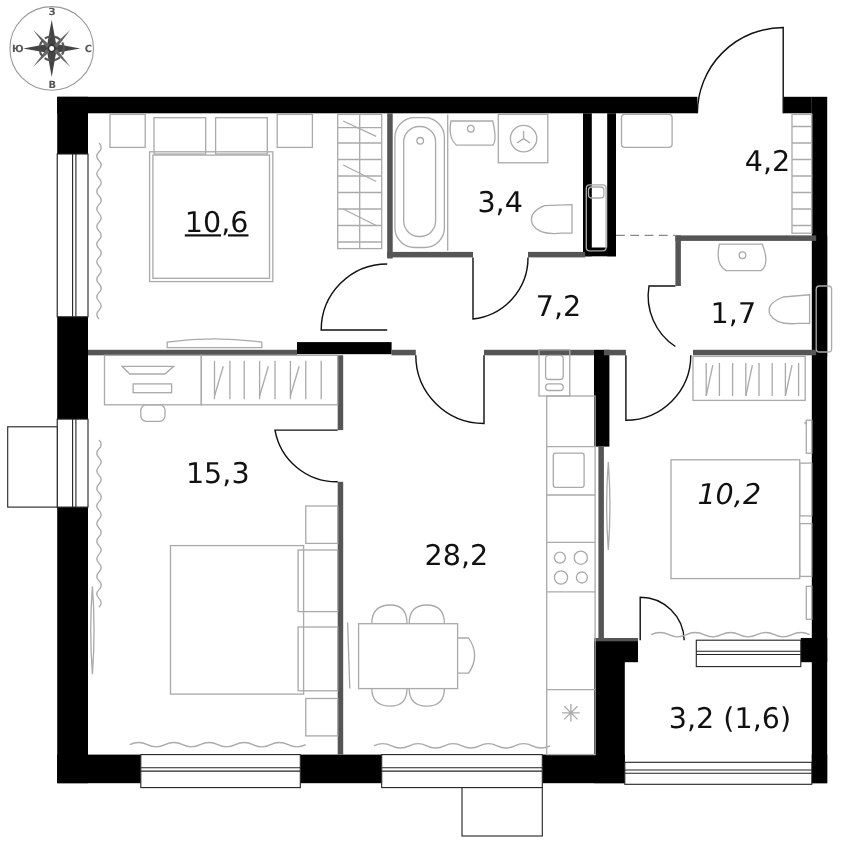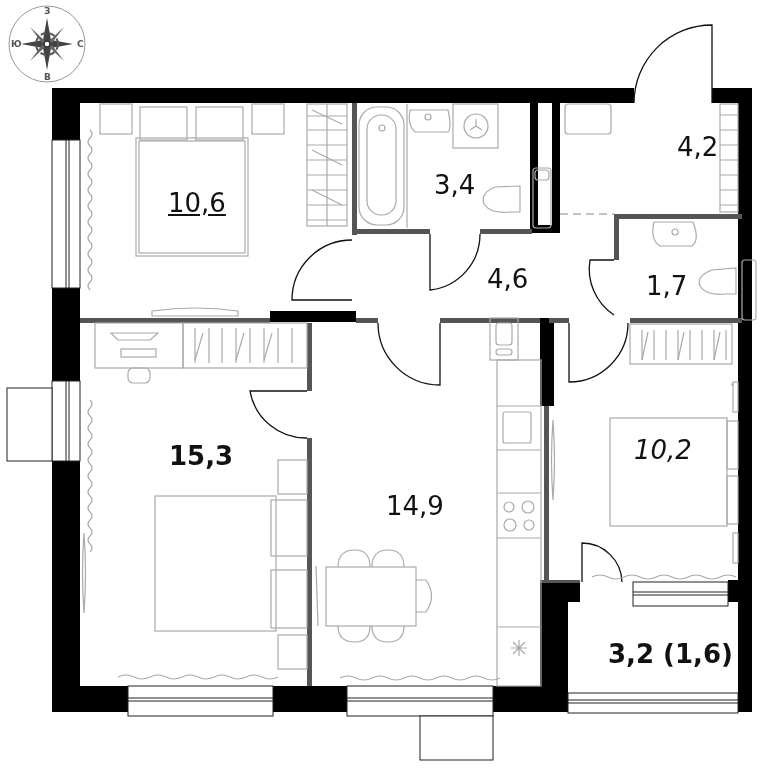--- a/index.html
+++ b/index.html
@@ -242,18 +242,18 @@
     <rect x="733" y="533" width="5" height="30"></rect>
     <path d="M 553 420 q -3 40 0 80 q 3 -40 0 -80 Z"></path>
     <path d="M 592 577 q 8 -4 16 0 q 8 4 16 0 q 8 -4 16 0 q 8 4 16 0 q 8 -4 16 0 q 8 4 16 0 q 8 -4 16 0 q 8 4 16 0 q 8 -4 16 0"></path>
   </g>
 
 </svg>
 
 <div class="label" style="left:168px; top:190px;text-decoration:underline;">10,6</div>
 <div class="label" style="left:434px; top:172px;">3,4</div>
 <div class="label" style="left:641px; top:134px;margin-left:36px;">4,2</div>
-<div class="label" style="left:487px; top:266px;">4,6</div>
+<div class="label" style="left:487px; top:266px;">7,2</div>
 <div class="label" style="left:646px; top:273px;text-align:right;">1,7</div>
-<div class="label" style="left:169px; top:443px;font-weight:bold;">15,3</div>
-<div class="label" style="left:386px; top:493px;">14,9</div>
+<div class="label" style="left:169px; top:418px;">15,3</div>
+<div class="label" style="left:386px; top:493px;">28,2</div>
 <div class="label" style="left:634px; top:437px;font-style:italic;">10,2</div>
-<div class="label" style="left:608px; top:641px;font-weight:bold;">3,2 (1,6)</div>
+<div class="label" style="left:608px; top:641px;">3,2 (1,6)</div>
 
 </body></html>

